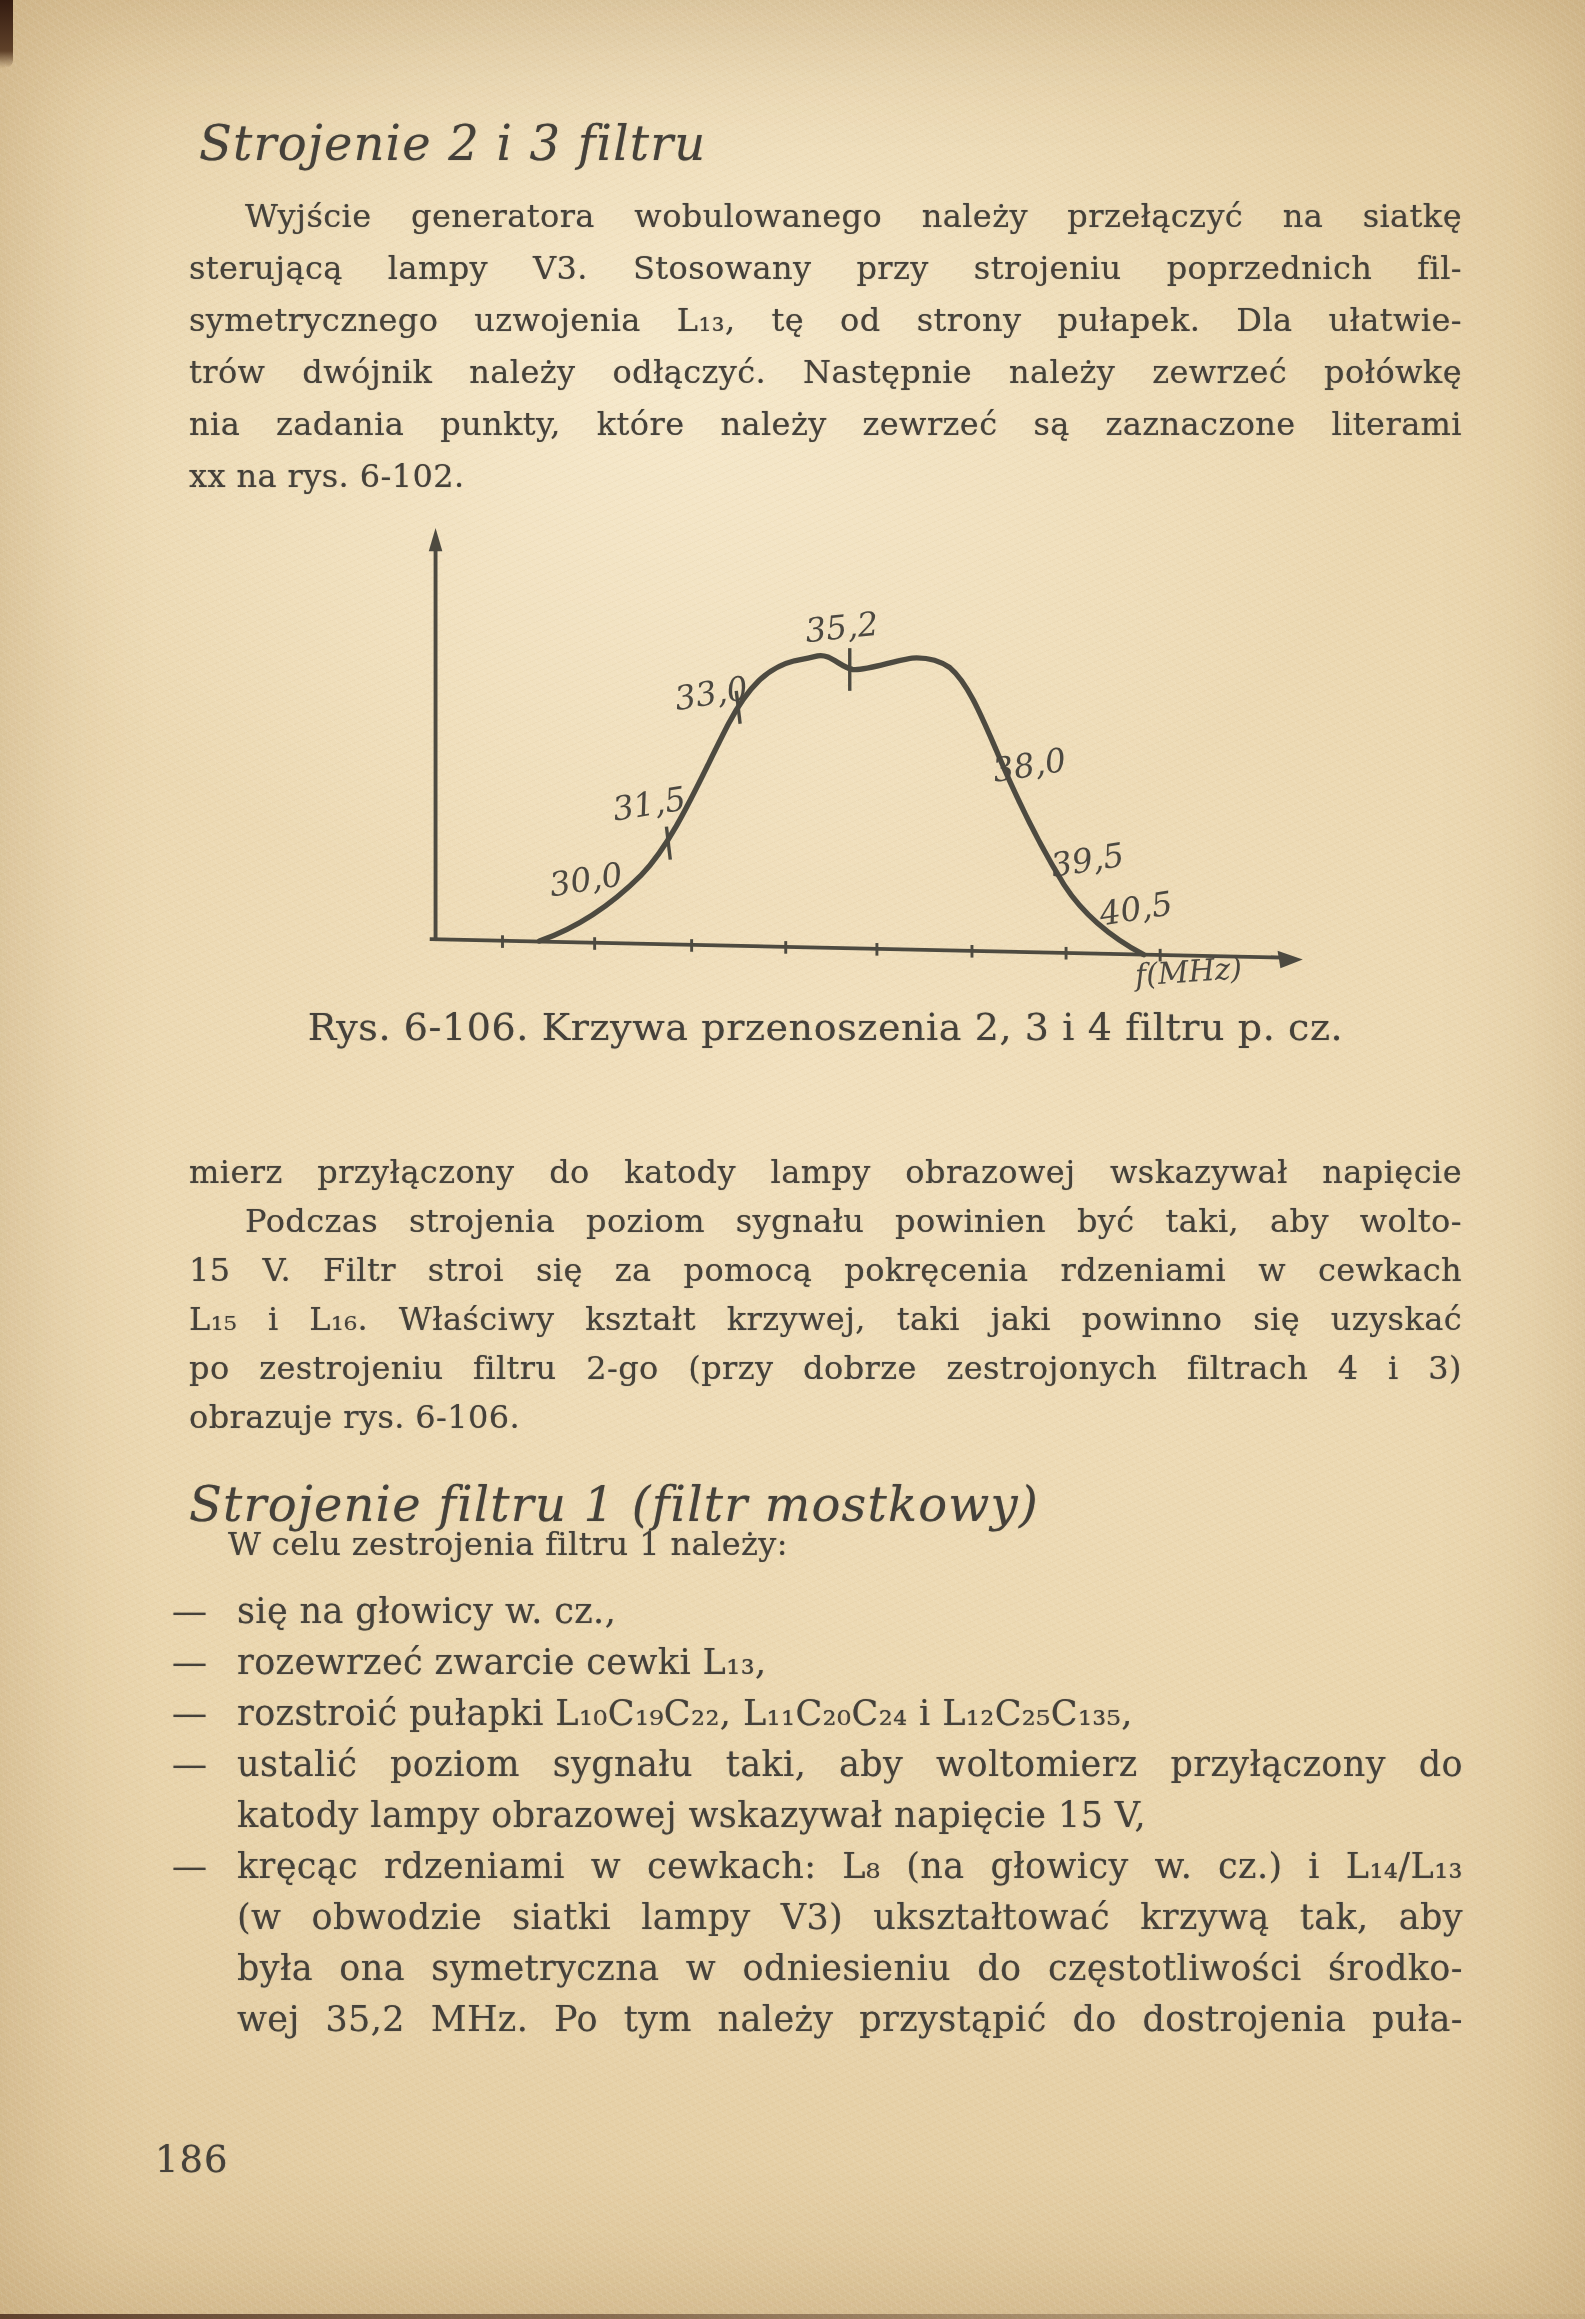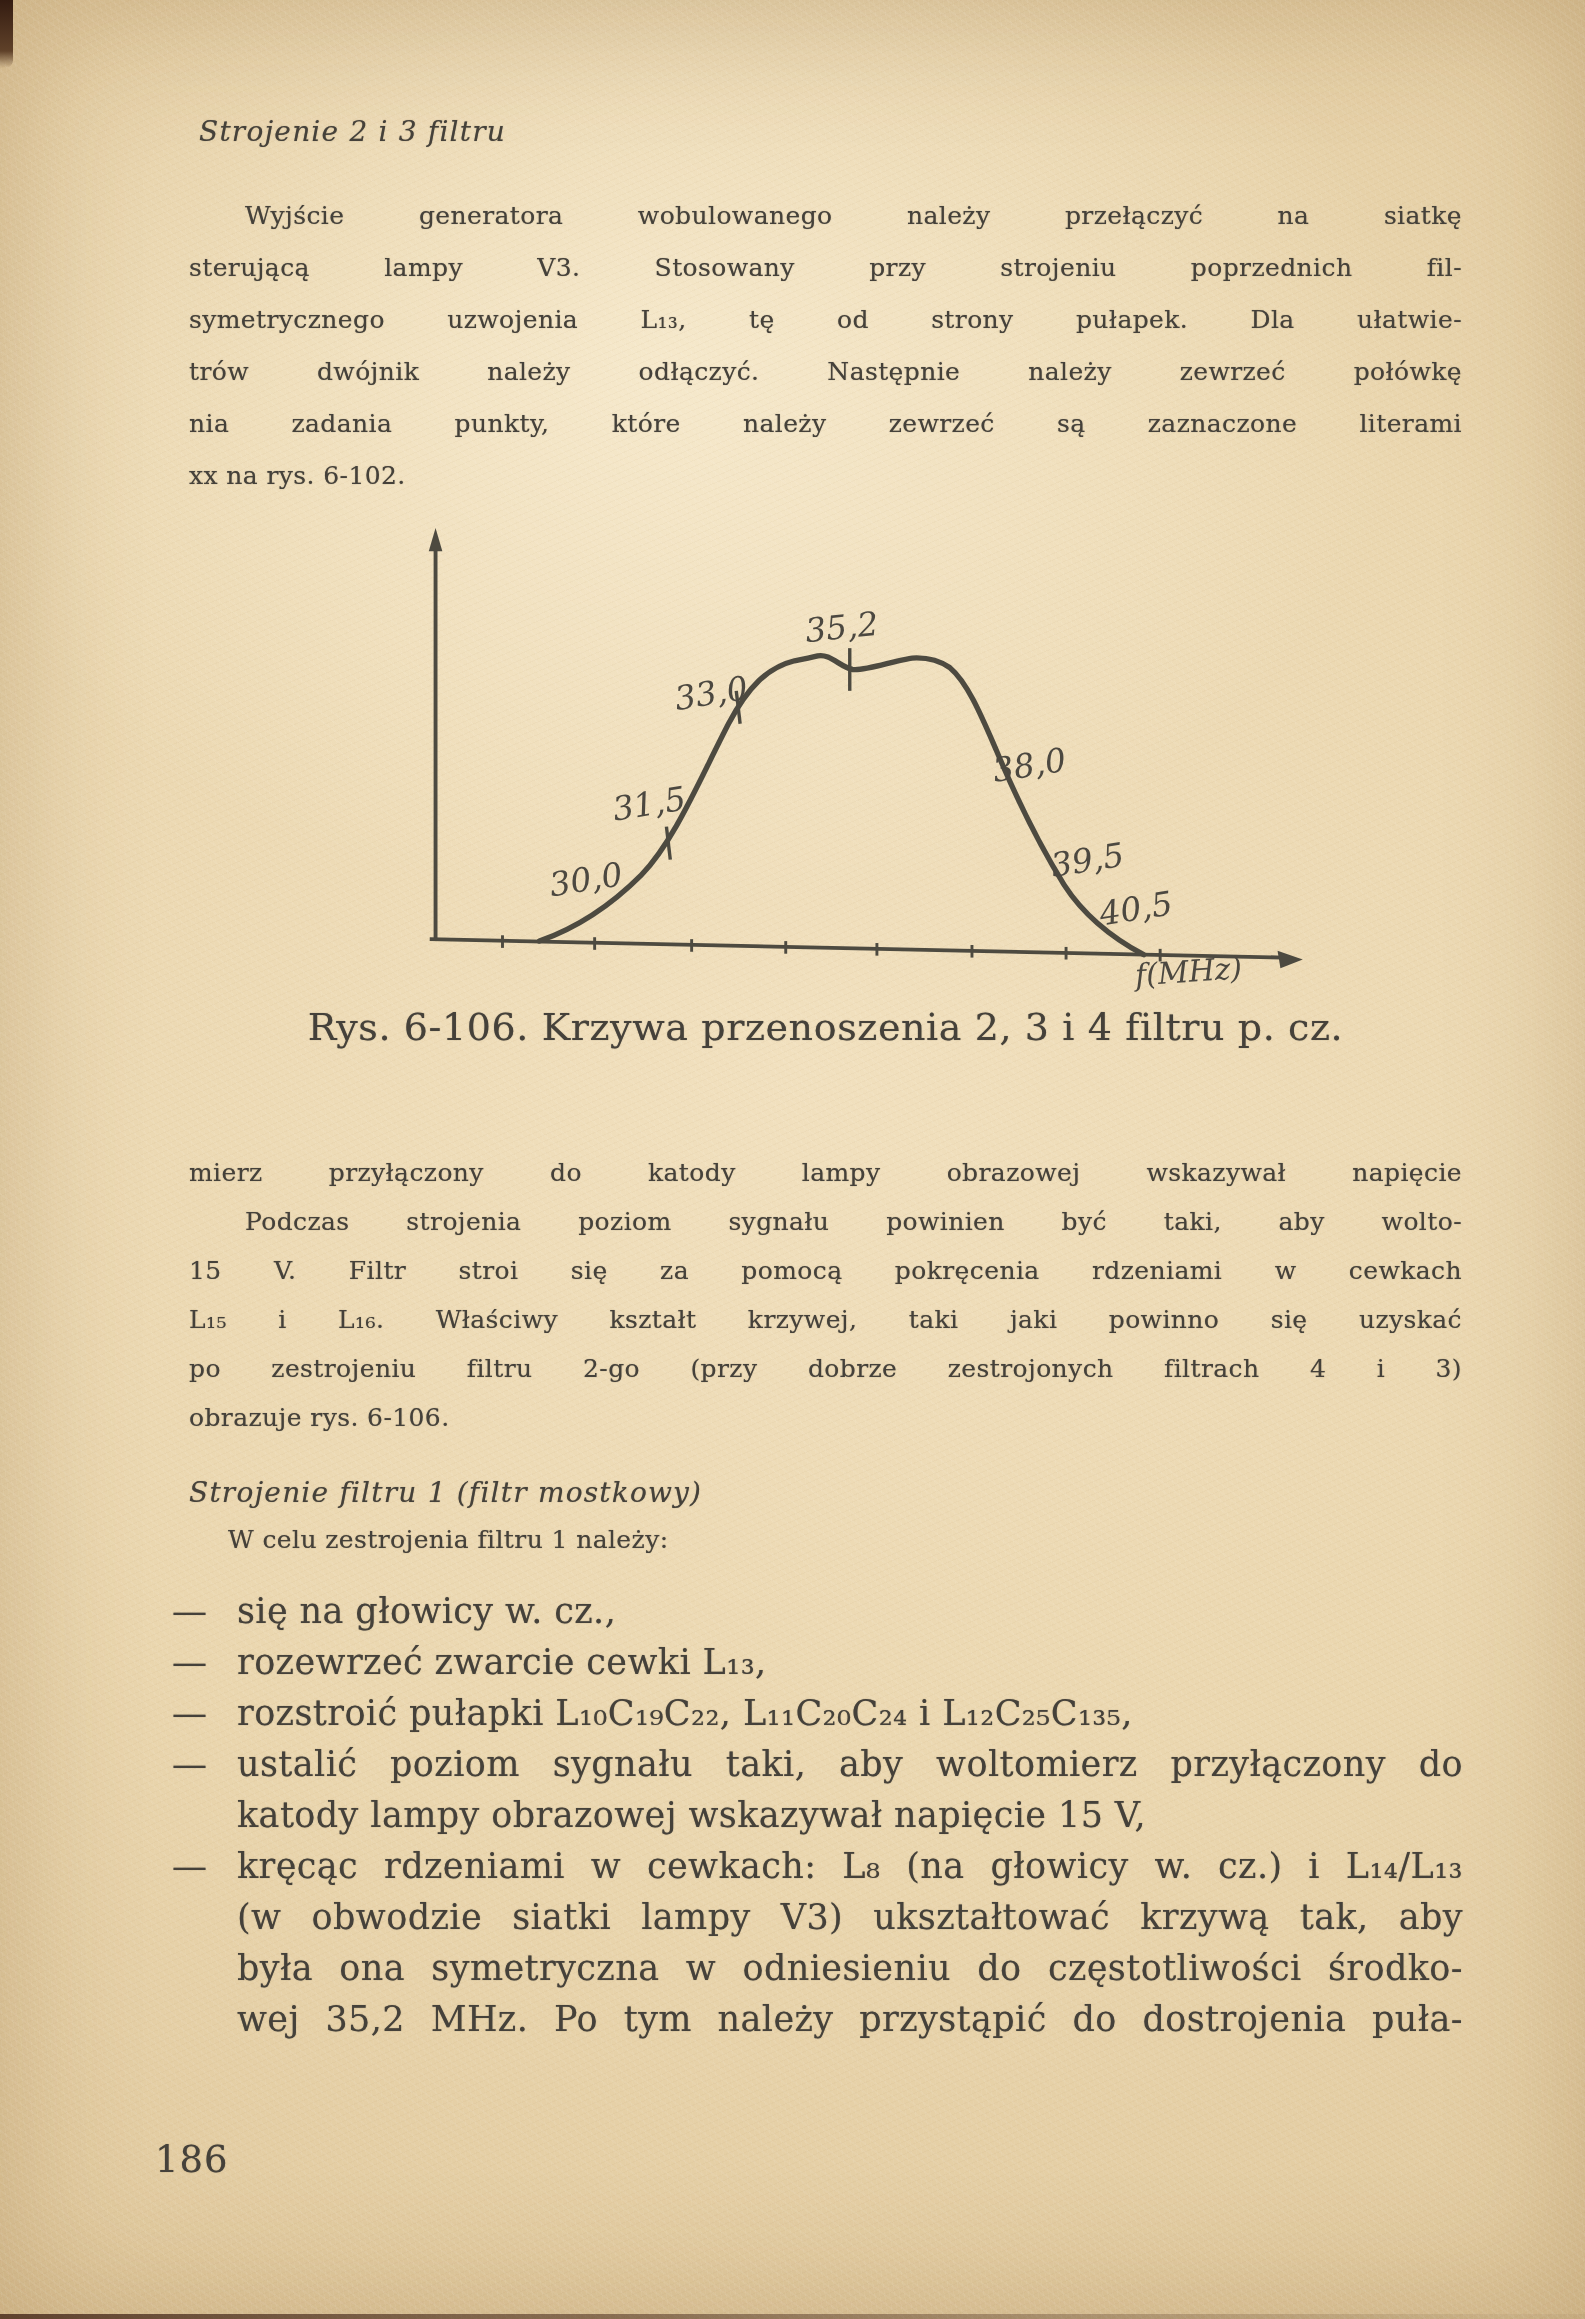--- a/index.html
+++ b/index.html
@@ -30,24 +30,24 @@
     background: linear-gradient(180deg, #341c11 0%, #5f4129 75%, rgba(95,65,41,0) 100%);
     border-bottom-right-radius: 7.8px;
   }
   .edge-bottom {
     position:absolute; left:0; bottom:0; width:100%; height:4.9px;
     background: linear-gradient(90deg, rgba(58,28,16,0.75), rgba(58,28,16,0.38) 55%, rgba(58,28,16,0.05) 95%);
   }
   .txt { position:absolute; text-shadow: 0 0 1px rgba(62,57,46,0.55); letter-spacing: 0.4px; }
   .h-italic {
     font-style: italic;
-    font-size: 28px;
+    font-size: 48px;
     letter-spacing: 1.2px;
   }
-  .para { width: 1273px; left: 189px; font-size: 25px; }
+  .para { width: 1273px; left: 189px; font-size: 32px; }
   .para .line { line-height: 52px; }
   .p2 .line { line-height: 49px; }
   .line.j { text-align: justify; text-align-last: justify; }
   .indent { text-indent: 56px; }
   .caption { font-size: 38px; text-align: center; letter-spacing: 0.6px; }
   .bullets { position:absolute; left:172px; width:1291px; font-size:35px; }
   .bullet { position:relative; padding-left:65px; }
   .bullet .marker { position:absolute; left:0; top:0; line-height:51px; }
   .bullet .line { line-height:51px; }
   .pagenum { font-size: 37px; letter-spacing: 1px; text-align: center; }

